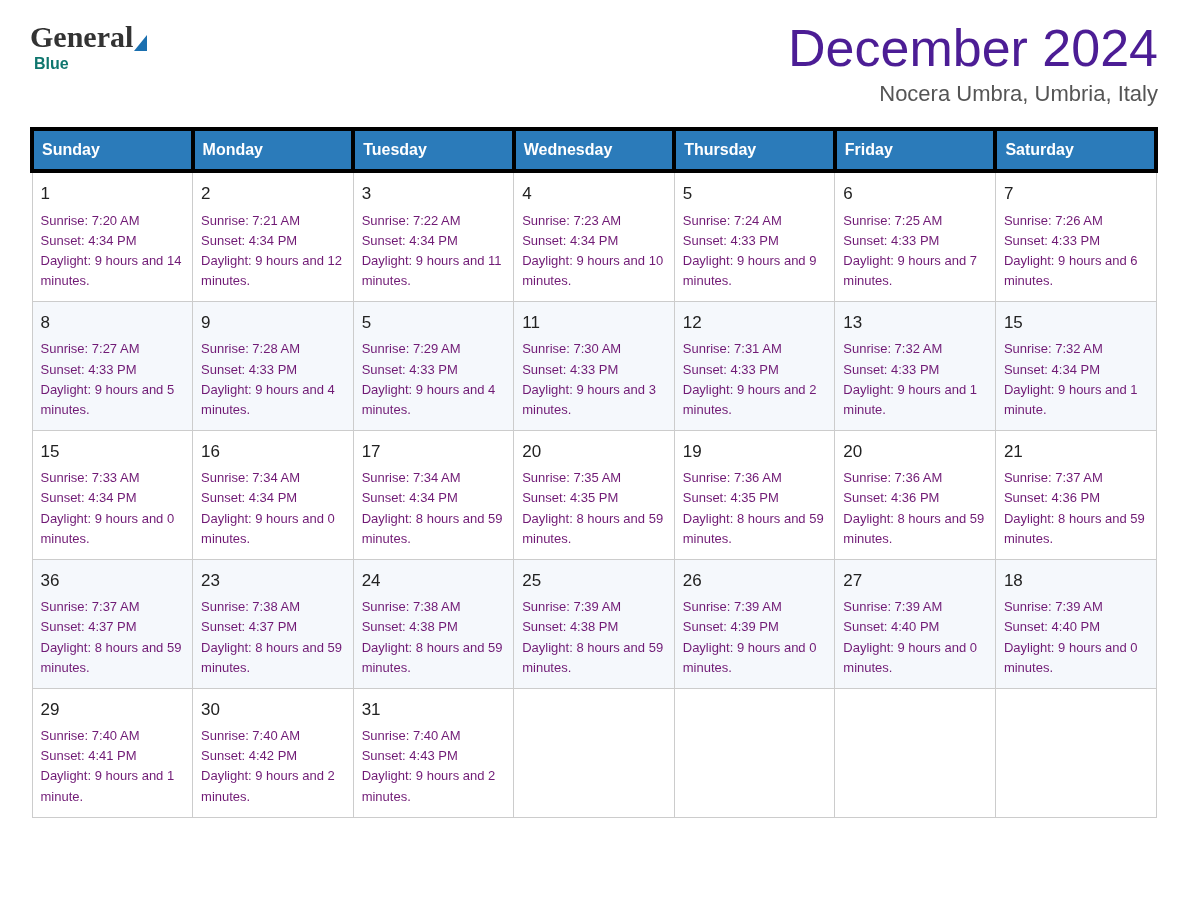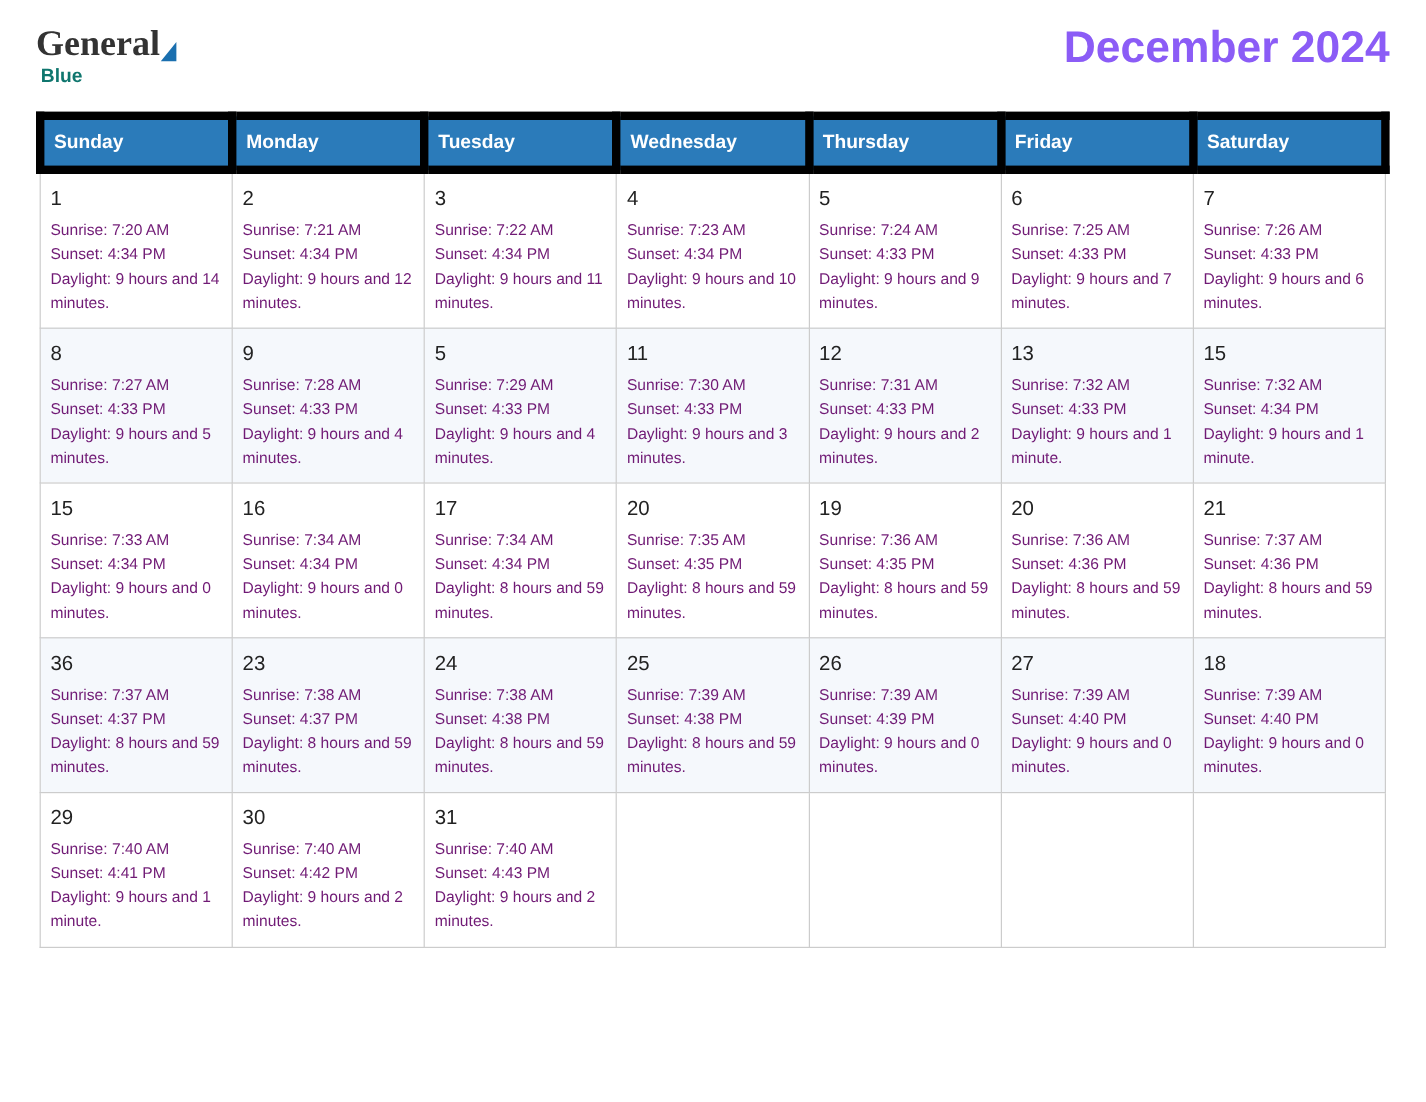--- a/index.html
+++ b/index.html
@@ -18,42 +18,42 @@
     }
     .logo {
       display: flex;
       flex-direction: column;
       align-items: flex-start;
     }
     .title-block {
       text-align: right;
     }
     .month-title {
-      font-size: 37px;
-      font-weight: bold;
-      color: #8b5cf6;
+      font-size: 52px;
+      font-weight: normal;
+      color: #4c1d95;
       line-height: 1.1;
     }
     .location {
       font-size: 22px;
       color: #555;
       margin-top: 4px;
     }
     table {
       width: 100%;
       border-collapse: collapse;
       table-layout: fixed;
     }
     thead tr th {
       background-color: #2b7bba;
       color: #fff;
       font-size: 16px;
       font-weight: bold;
       padding: 10px 8px;
-      border: 7px solid #000000;
+      border: 4px solid #000000;
       text-align: left;
     }
     tbody tr td {
       vertical-align: top;
       padding: 8px 8px 10px 8px;
       border: 1px solid #ccc;
       font-size: 13px;
       color: #333;
       line-height: 1.55;
       min-height: 110px;
@@ -111,20 +111,21 @@
 
 <div class="header">
   <div class="logo">
     <div class="logo-row">
       <span class="logo-text-general">General<span class="logo-triangle"></span></span>
     </div>
     <div class="logo-bottom">Blue</div>
   </div>
   <div class="title-block">
     <div class="month-title">December 2024</div>
+    <div class="location">Nocera Umbra, Umbria, Italy</div>
   </div>
 </div>
 
 <table>
   <thead>
     <tr>
     <th>Sunday</th>
         <th>Monday</th>
         <th>Tuesday</th>
         <th>Wednesday</th>

